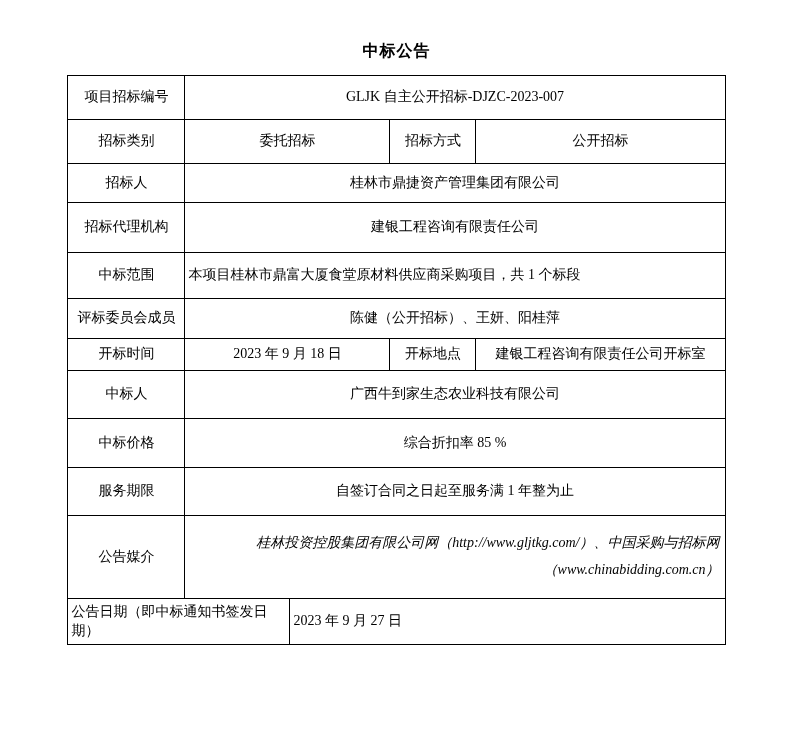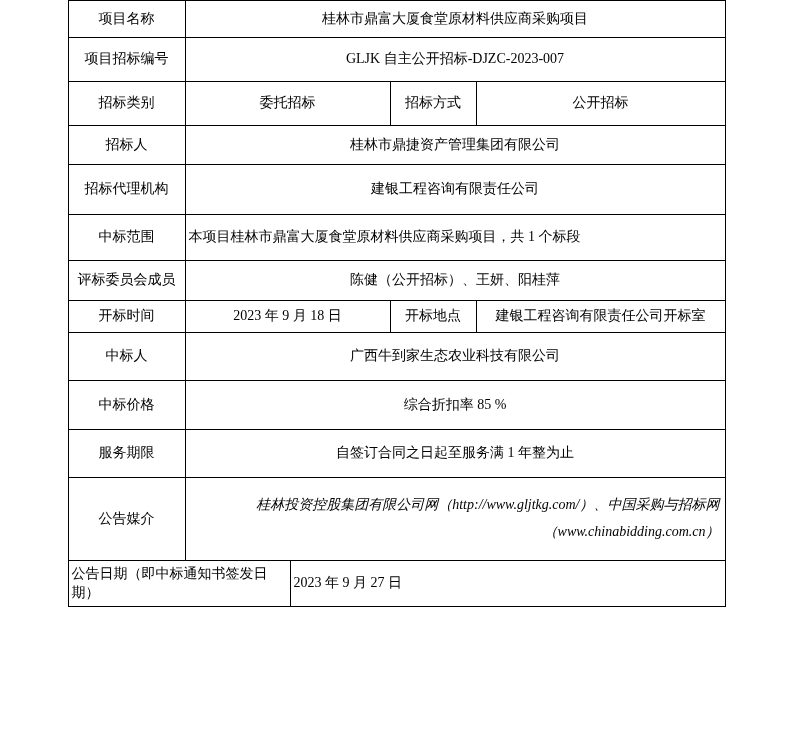--- a/index.html
+++ b/index.html
@@ -44,35 +44,32 @@
   td.c { text-align: center; }
   td.l { text-align: left; margin-left: 48px; }
   td.tight { padding: 2px 1px; }
   .media-line { text-align: right; padding: 4px 2px; font-style: italic; }
 </style>
 </head>
 <body>
 
 <div class="page">
 
+  <h1 class="doc-title">中标公告</h1>
 
   <table class="announcement">
     <colgroup>
       <col style="width:117px">
       <col style="width:105px">
       <col style="width:100px">
       <col style="width:86px">
       <col style="width:249px">
     </colgroup>
 
     <tbody>
-        <tr style="height:37px">
-      <td class="c">项目名称</td>
-      <td class="c" colspan="4">桂林市鼎富大厦食堂原材料供应商采购项目</td>
-    </tr>
 
     <tr style="height:44px">
       <td class="c">项目招标编号</td>
       <td class="c" colspan="4">GLJK 自主公开招标-DJZC-2023-007</td>
     </tr>
 
     <tr style="height:44px">
       <td class="c">招标类别</td>
       <td class="c" colspan="2">委托招标</td>
       <td class="c tight">招标方式</td>

